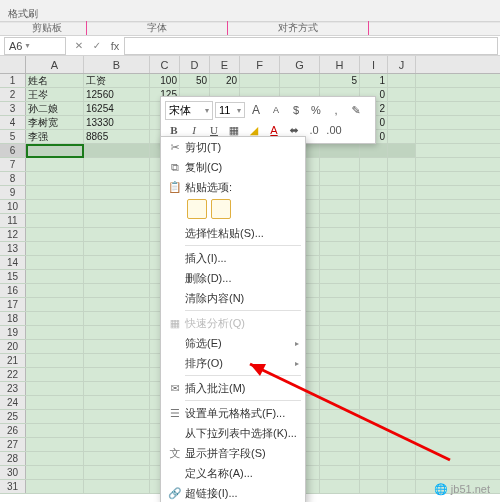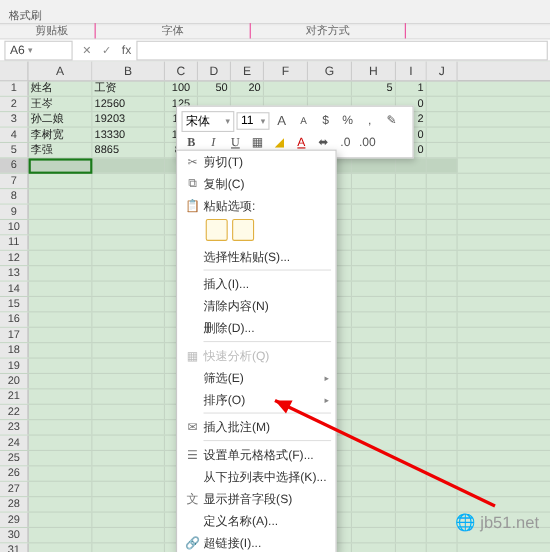--- a/index.html
+++ b/index.html
@@ -15,21 +15,21 @@
 .grid{position:relative;background:#d5e8d5}
 .col-hdrs{display:flex;height:18px;background:#e8e8e8;border-bottom:1px solid #b7b7b7}
 .sel-all{width:26px;border-right:1px solid #b7b7b7;background:#e8e8e8}
 .ch{border-right:1px solid #ccc;text-align:center;line-height:18px;color:#444;background:#e8e8e8}
 .ch.cA{width:58px}.ch.cB{width:66px}.ch.cC{width:30px}.ch.cD{width:30px}.ch.cE{width:30px}
 .ch.cF{width:40px}.ch.cG{width:40px}.ch.cH{width:40px}.ch.cI{width:28px}.ch.cJ{width:28px}
 .rows{}
 .row{display:flex;height:14px;border-bottom:1px solid #c4d4c4}
 .rh{width:26px;background:#e8e8e8;border-right:1px solid #b7b7b7;text-align:center;line-height:14px;color:#444;font-size:10px}
 .cell{border-right:1px solid #c4d4c4;line-height:14px;padding:0 2px;font-size:10px;color:#222;overflow:hidden;white-space:nowrap}
-.cell.cA{width:58px}.cell.cB{width:66px;text-align:left}.cell.cC{width:30px;text-align:center}.cell.cD{width:30px;text-align:right}.cell.cE{width:30px;text-align:right}
+.cell.cA{width:58px}.cell.cB{width:66px;text-align:left}.cell.cC{width:30px;text-align:right}.cell.cD{width:30px;text-align:right}.cell.cE{width:30px;text-align:right}
 .cell.cF{width:40px}.cell.cG{width:40px}.cell.cH{width:40px;text-align:right}.cell.cI{width:28px;text-align:right}.cell.cJ{width:28px}
 .row.sel .rh{background:#d0d0d0}
 .row.sel .cell{background:#c0d4c0}
 .active-cell{position:absolute;left:26px;top:88px;width:58px;height:14px;border:2px solid #1a7a1a;pointer-events:none}
 .mini-tb{position:absolute;top:96px;left:160px;width:216px;background:#fff;border:1px solid #c8c8c8;box-shadow:1px 2px 6px rgba(0,0,0,.2);padding:3px 4px}
 .mt-r{display:flex;align-items:center;height:20px;gap:2px}
 .mt-font{border:1px solid #ccc;padding:1px 3px;width:48px;font-size:10px;display:flex;justify-content:space-between;align-items:center}
 .mt-size{border:1px solid #ccc;padding:1px 3px;width:30px;font-size:10px;display:flex;justify-content:space-between;align-items:center}
 .mt-ic{width:18px;height:18px;text-align:center;line-height:18px;color:#555;font-size:11px}
 .mt-b{font-weight:bold;font-family:"Times New Roman"}
@@ -40,21 +40,21 @@
 .ctx-it{display:flex;align-items:center;height:20px;padding:0 6px 0 4px;color:#333}
 .ctx-ic{width:20px;text-align:center;color:#777;font-size:11px}
 .ctx-lbl{flex:1;font-size:11px}
 .ctx-sep{height:1px;background:#e0e0e0;margin:2px 4px 2px 24px}
 .ctx-it.dis .ctx-lbl,.ctx-it.dis .ctx-ic{color:#bbb}
 .paste-icons{display:flex;gap:4px;padding:2px 0 4px 26px}
 .pi{width:20px;height:20px;border:1px solid #e0b040;background:#fffbe8;border-radius:2px}
 .arrow{position:absolute;top:360px;left:240px;width:220px;height:110px;pointer-events:none}
 .arrow line{stroke:#e00;stroke-width:3}
 .arrow polygon{fill:#e00}
-.wm{position:absolute;bottom:18px;right:10px;color:#999;font-size:15px}
+.wm{position:absolute;bottom:6px;right:10px;color:#999;font-size:11px}
 .dd{color:#888;font-size:8px}
 </style>
 </head>
 <body>
 
 <div class="ribbon-frag">
   <span style="font-size:10px;color:#555;margin-right:20px">格式刷</span>
 </div>
 <div style="height:0"></div>
 <div class="ribbon-frag" style="height:14px;border-top:1px solid #e6e6e6">
@@ -111,21 +111,21 @@
         <div class="cell cE"></div>
         <div class="cell cF"></div>
         <div class="cell cG"></div>
         <div class="cell cH"></div>
         <div class="cell cI">0</div>
         <div class="cell cJ"></div>
       </div>
       <div class="row">
         <div class="rh">3</div>
         <div class="cell cA">孙二娘</div>
-        <div class="cell cB">19203</div>
+        <div class="cell cB">16254</div>
         <div class="cell cC">111</div>
         <div class="cell cD"></div>
         <div class="cell cE"></div>
         <div class="cell cF"></div>
         <div class="cell cG"></div>
         <div class="cell cH"></div>
         <div class="cell cI">2</div>
         <div class="cell cJ"></div>
       </div>
       <div class="row">
@@ -435,33 +435,20 @@
         <div class="cell cD"></div>
         <div class="cell cE"></div>
         <div class="cell cF"></div>
         <div class="cell cG"></div>
         <div class="cell cH"></div>
         <div class="cell cI"></div>
         <div class="cell cJ"></div>
       </div>
       <div class="row">
         <div class="rh">28</div>
-        <div class="cell cA"></div>
-        <div class="cell cB"></div>
-        <div class="cell cC"></div>
-        <div class="cell cD"></div>
-        <div class="cell cE"></div>
-        <div class="cell cF"></div>
-        <div class="cell cG"></div>
-        <div class="cell cH"></div>
-        <div class="cell cI"></div>
-        <div class="cell cJ"></div>
-      </div>
-      <div class="row">
-        <div class="rh">29</div>
         <div class="cell cA"></div>
         <div class="cell cB"></div>
         <div class="cell cC"></div>
         <div class="cell cD"></div>
         <div class="cell cE"></div>
         <div class="cell cF"></div>
         <div class="cell cG"></div>
         <div class="cell cH"></div>
         <div class="cell cI"></div>
         <div class="cell cJ"></div>
@@ -547,25 +534,25 @@
       <span class="ctx-ic"></span>
       <span class="ctx-lbl">选择性粘贴(S)...</span>
     </div>
   <div class="ctx-sep"></div>
   <div class="ctx-it">
       <span class="ctx-ic"></span>
       <span class="ctx-lbl">插入(I)...</span>
     </div>
   <div class="ctx-it">
       <span class="ctx-ic"></span>
+      <span class="ctx-lbl">删除(D)...</span>
+    </div>
+  <div class="ctx-it">
+      <span class="ctx-ic"></span>
       <span class="ctx-lbl">清除内容(N)</span>
-    </div>
-  <div class="ctx-it">
-      <span class="ctx-ic"></span>
-      <span class="ctx-lbl">删除(D)...</span>
     </div>
   <div class="ctx-sep"></div>
   <div class="ctx-it dis">
       <span class="ctx-ic">▦</span>
       <span class="ctx-lbl">快速分析(Q)</span>
     </div>
   <div class="ctx-it">
       <span class="ctx-ic"></span>
       <span class="ctx-lbl">筛选(E)</span>
       <span class="dd">▸</span>

